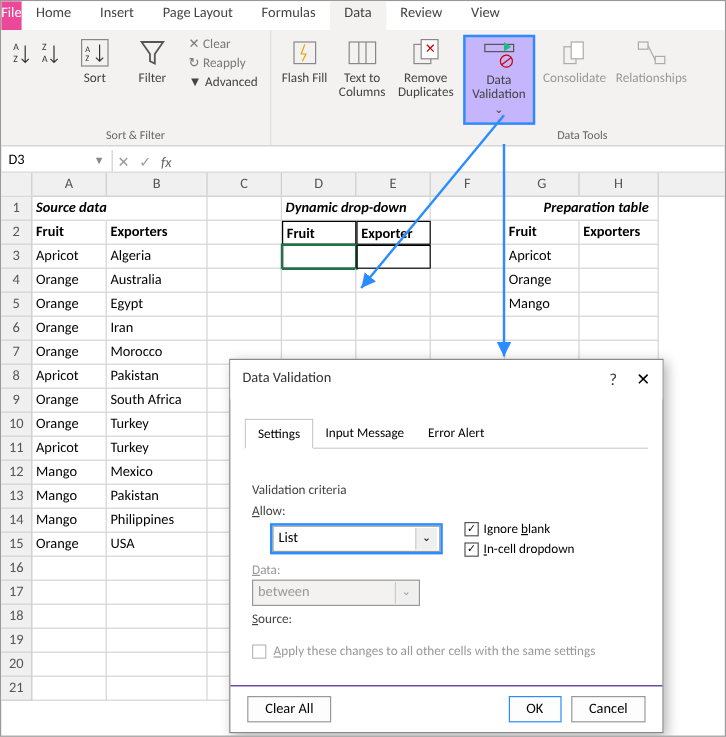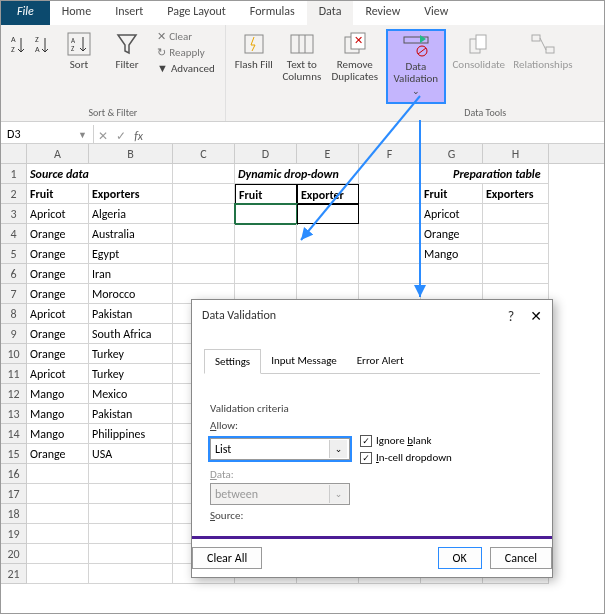--- a/index.html
+++ b/index.html
@@ -1,18 +1,18 @@
 <!DOCTYPE html>
 <html><head>
 <meta charset="utf-8">
 <style>
 * { box-sizing: border-box; margin: 0; padding: 0; font-family: 'Segoe UI', Calibri, sans-serif; }
 body { width: 605px; height: 614px; background: #fff; overflow: hidden; position: relative; border: 1px solid #999; }
 .ribbon-tabs { display: flex; height: 24px; background: #fff; }
-.file-tab { background: #0c4a6e; color: #fff; padding: 3px 16px; font-size: 12px; font-style: italic; }
+.file-tab { background: #ec4899; color: #fff; padding: 3px 0; font-size: 12px; }
 .tab { padding: 3px 12px; font-size: 12px; color: #444; cursor: pointer; }
 .tab.active { background: #f3f2f1; }
 .ribbon { background: #f3f2f1; border-bottom: 1px solid #d0d0d0; height: 97px; display: flex; }
 .ribbon-group { padding: 4px 6px 2px; border-right: 1px solid #e0e0e0; display: flex; flex-direction: column; }
 .ribbon-group-label { font-size: 10px; color: #666; text-align: center; margin-top: auto; padding-top: 2px; }
 .rg-content { display: flex; gap: 4px; flex: 1; }
 .big-btn { width: 44px; display: flex; flex-direction: column; align-items: center; padding: 2px; font-size: 11px; color: #444; text-align: center; line-height: 1.1; }
 .big-btn svg { margin-bottom: 2px; }
 .sort-btns { display: flex; gap: 2px; }
 .sort-btn { width: 22px; height: 34px; display: flex; align-items: center; justify-content: center; }
@@ -38,31 +38,31 @@
 .active-cell { outline: 2px solid #217346; outline-offset: -1px; }
 .dialog { position: absolute; left: 190px; top: 298px; width: 362px; background: #fff; border: 1px solid #888; box-shadow: 3px 3px 10px rgba(0,0,0,0.3); font-size: 12px; }
 .dlg-title { display: flex; justify-content: space-between; padding: 8px 10px; background: #fff; }
 .dlg-title span:first-child { color: #333; }
 .dlg-close-group { display: flex; gap: 16px; font-size: 14px; }
 .dlg-tabs { display: flex; border-bottom: 1px solid #ccc; margin: 16px 12px; }
 .dlg-tab { padding: 5px 10px; font-size: 11px; cursor: pointer; }
 .dlg-tab.active { background: #fff; border: 1px solid #ccc; border-bottom: 1px solid #fff; margin-bottom: -1px; }
 .dlg-body { padding: 8px 18px 12px; }
 .dlg-body .label { font-size: 11px; color: #444; margin: 4px 0 2px; }
-.dlg-row { display: flex; gap: 10px; align-items: center; }
+.dlg-row { display: flex; gap: 20px; align-items: center; margin-left: 17px; }
 .select { border: 1px solid #999; height: 22px; width: 140px; display: flex; align-items: center; justify-content: space-between; padding: 0 2px 0 4px; background: #fff; }
 .select.disabled { background: #f3f2f1; color: #999; }
 .select-arrow { width: 18px; text-align: center; background: #efefef; border-left: 1px solid #ccc; line-height: 18px; font-size: 9px; }
 .highlight-blue { outline: 2px solid #2b8cff; }
 .checkbox { display: flex; align-items: center; gap: 4px; font-size: 11px; }
 .source-input { border: 1px solid #999; height: 22px; width: 258px; display: flex; align-items: center; justify-content: space-between; padding: 0 2px 0 4px; }
 .src-val { background: rgba(43,140,255,0.25); padding: 0 1px; border: 1px solid #2b8cff; }
 .range-btn { width: 18px; height: 18px; border: 1px solid #999; display: flex; align-items: center; justify-content: center; font-size: 10px; }
 .apply-row { display: flex; align-items: center; gap: 6px; margin: 14px 0 10px; color: #999; font-size: 11px; }
-.dlg-btns { display: flex; border-top: 3px solid #4c1d95; padding: 8px 0; gap: 8px; }
+.dlg-btns { display: flex; border-top: 1px solid #4c1d95; padding: 8px 14px; gap: 8px; }
 .btn { border: 1px solid #999; padding: 3px 14px; font-size: 12px; background: #fdfdfd; cursor: pointer; }
 .btn.primary { border: 1px solid #2b8cff; }
 .spacer { flex: 1; }
 .arrow-line { position: absolute; pointer-events: none; }
 .u { text-decoration: underline; }
 .chk-box { width:12px; height:12px; border:1px solid #555; display:inline-flex; align-items:center; justify-content:center; font-size:9px; }
 </style>
 </head>
 <body>
 
@@ -484,20 +484,24 @@
             <span><span class="u">I</span>n-cell dropdown</span>
           </label>
       </div>
     </div>
     <div class="label" style="color:#999"><span class="u">D</span>ata:</div>
     <div class="select disabled">
       <span>between</span>
       <span class="select-arrow">⌄</span>
     </div>
     <div class="label"><span class="u">S</span>ource:</div>
+    <div class="apply-row">
+      <span class="chk-box" style="border-color:#bbb"></span>
+      <span><span class="u">A</span>pply these changes to all other cells with the same settings</span>
+    </div>
   </div>
   <div class="dlg-btns">
     <button class="btn">Clear All</button>
     <div class="spacer"></div>
     <button class="btn primary">OK</button>
     <button class="btn">Cancel</button>
   </div>
 </div>
 
 </body></html>

